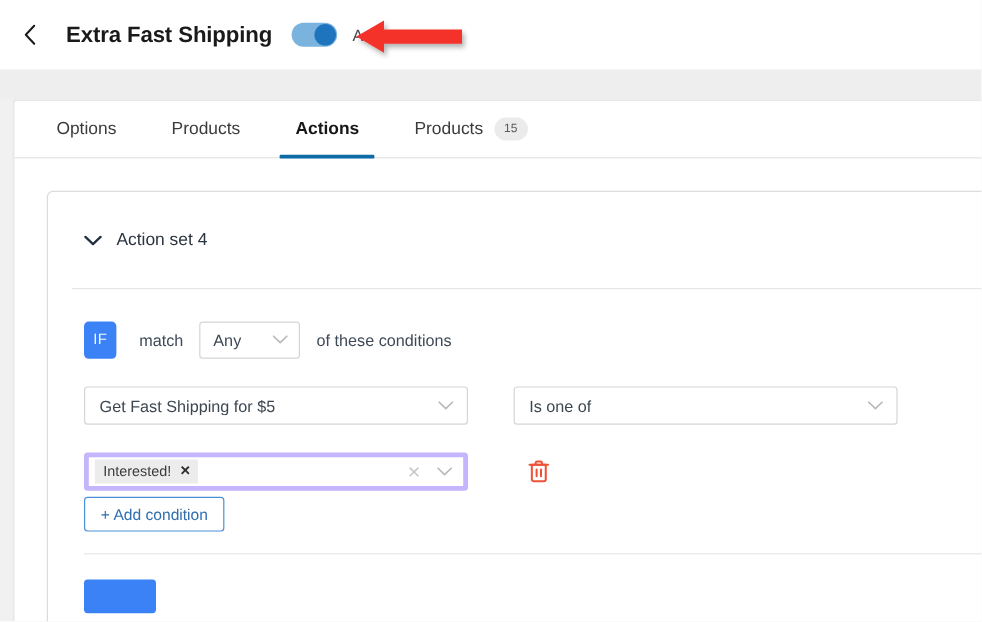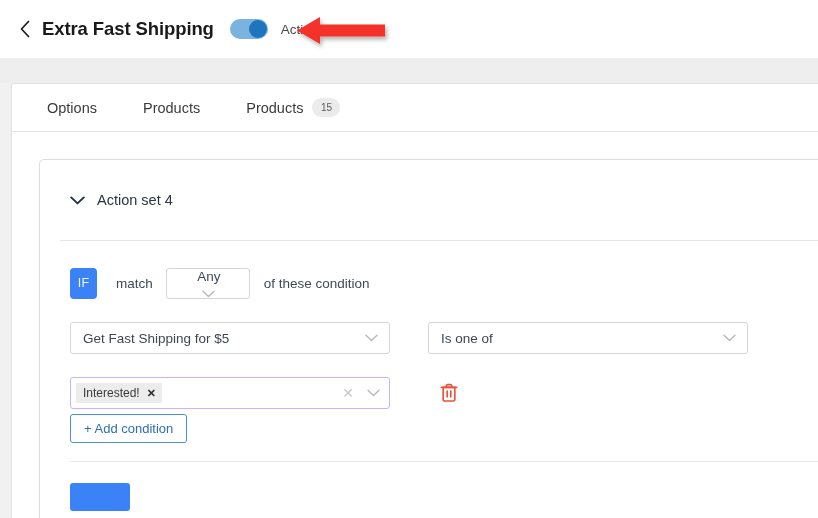--- a/index.html
+++ b/index.html
@@ -17,21 +17,21 @@
     background: #ffffff;
     display: flex; align-items: center;
   }
   .back-chevron {
     margin-left: 18px; width: 14px; height: 22px;
     display: flex; align-items: center; justify-content: center;
     color: #1b1b1b; cursor: pointer;
   }
   .back-chevron svg { display: block; }
   .page-title {
-    margin-left: 10px;
+    margin-left: 23px;
     font-size: 18.5px; font-weight: 600; color: #1a1a1a;
     letter-spacing: -0.1px; white-space: nowrap;
   }
   .toggle {
     margin-left: 16px; position: relative;
     width: 38px; height: 20px; border-radius: 10px;
     background: #7ab3dd; cursor: pointer; flex: 0 0 auto;
   }
   .toggle .knob {
     position: absolute; right: 1px; top: 1px;
@@ -114,21 +114,21 @@
     background: #3b82f6; color: #eff6ff;
     display: flex; align-items: center; justify-content: center;
     font-size: 12.5px; font-weight: 500; letter-spacing: .3px;
     cursor: pointer;
   }
   .if-text { margin-left: 19px; font-size: 13.5px; color: #3f4a57; }
   .mini-select {
     margin-left: 13px; width: 84px; height: 31px;
     border: 1px solid #d5d5d5; border-radius: 3px; background: #fff;
     display: flex; align-items: center; justify-content: space-between;
-    padding: 0 9px 0 11px; cursor: pointer; flex-direction: column;
+    padding: 0 9px 0 11px; cursor: pointer;
   }
   .mini-select .val { font-size: 13.5px; color: #3f4a57; }
   .if-tail { margin-left: 14px; font-size: 13.5px; color: #3f4a57; }
 
   
   .cond-row { display: flex; align-items: center; margin-top: 23px; }
   .select-box {
     height: 32px; border: 1px solid #d5d5d5; border-radius: 3px; background: #fff;
     display: flex; align-items: center; justify-content: space-between;
     padding: 0 11px 0 12px; cursor: pointer;
@@ -137,21 +137,21 @@
     overflow: hidden; text-overflow: ellipsis; }
   .sel-left { width: 320px; }
   .sel-right { width: 320px; margin-left: 38px; }
 
   .caret { color: #b9b9b9; display: flex; align-items: center; flex: 0 0 auto; }
   .caret svg { display: block; }
 
   
   .tag-select {
     width: 320px; height: 32px;
-    border: 1px solid #c4b5fd; border-radius: 3px; background: #fff;
+    border: 4px solid #c4b5fd; border-radius: 3px; background: #fff;
     display: flex; align-items: center; padding: 0 9px 0 5px; cursor: text;
   }
   .chip {
     display: inline-flex; align-items: center; gap: 7px;
     height: 20px; padding: 0 6px 0 7px;
     background: #ececec; color: #3a3a3a; font-size: 12px;
     border-radius: 1px;
   }
   .chip-x { font-size: 11px; font-weight: 700; color: #2c2c2c; cursor: pointer; line-height: 1; }
   .tag-spacer { flex: 1; }
@@ -212,20 +212,23 @@
 
   <div class="panel">
 
     <div class="tabs">
       <div class="tab">
         <span>Options</span>
       </div>
       <div class="tab">
         <span>Products</span>
       </div>
+      <div class="tab active">
+        <span>Actions</span>
+      </div>
       <div class="tab">
         <span>Products</span>
         <span class="tab-badge">15</span>
       </div>
     </div>
 
     <div class="action-card">
 
       <div class="card-head">
         <span class="chev-down">
@@ -244,21 +247,21 @@
           <div class="if-badge">IF</div>
           <div class="if-text">match</div>
           <div class="mini-select">
             <span class="val">Any</span>
             <span class="caret">
               <svg width="13" height="8" viewBox="0 0 13 8" fill="none">
                 <path d="M1 1.2L6.5 6.6 12 1.2" stroke="#b9b9b9" stroke-width="1.4" stroke-linecap="round" stroke-linejoin="round"></path>
               </svg>
             </span>
           </div>
-          <div class="if-tail">of these condition</div>
+          <div class="if-tail">of these conditions</div>
         </div>
 
         <div class="cond-row">
           <div class="select-box sel-left">
             <span class="val">Get Fast Shipping for $5</span>
             <span class="caret">
               <svg width="13" height="8" viewBox="0 0 13 8" fill="none">
                 <path d="M1 1.2L6.5 6.6 12 1.2" stroke="#b9b9b9" stroke-width="1.4" stroke-linecap="round" stroke-linejoin="round"></path>
               </svg>
             </span>

